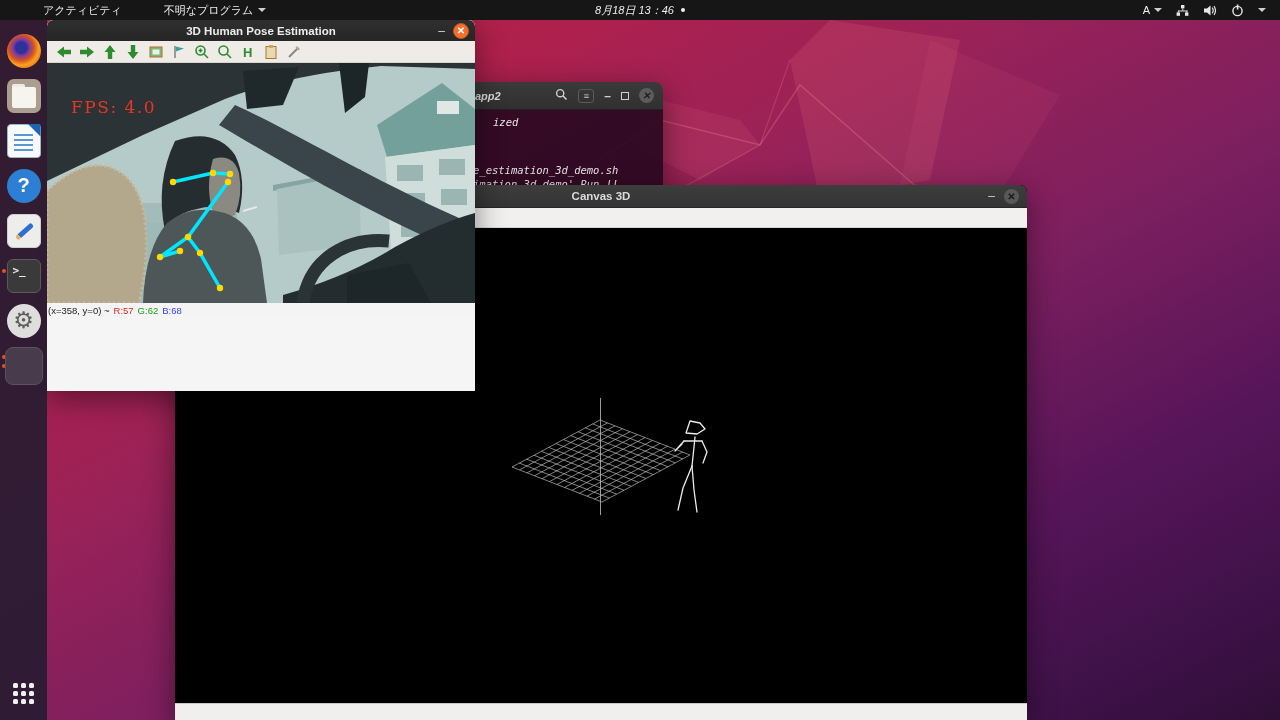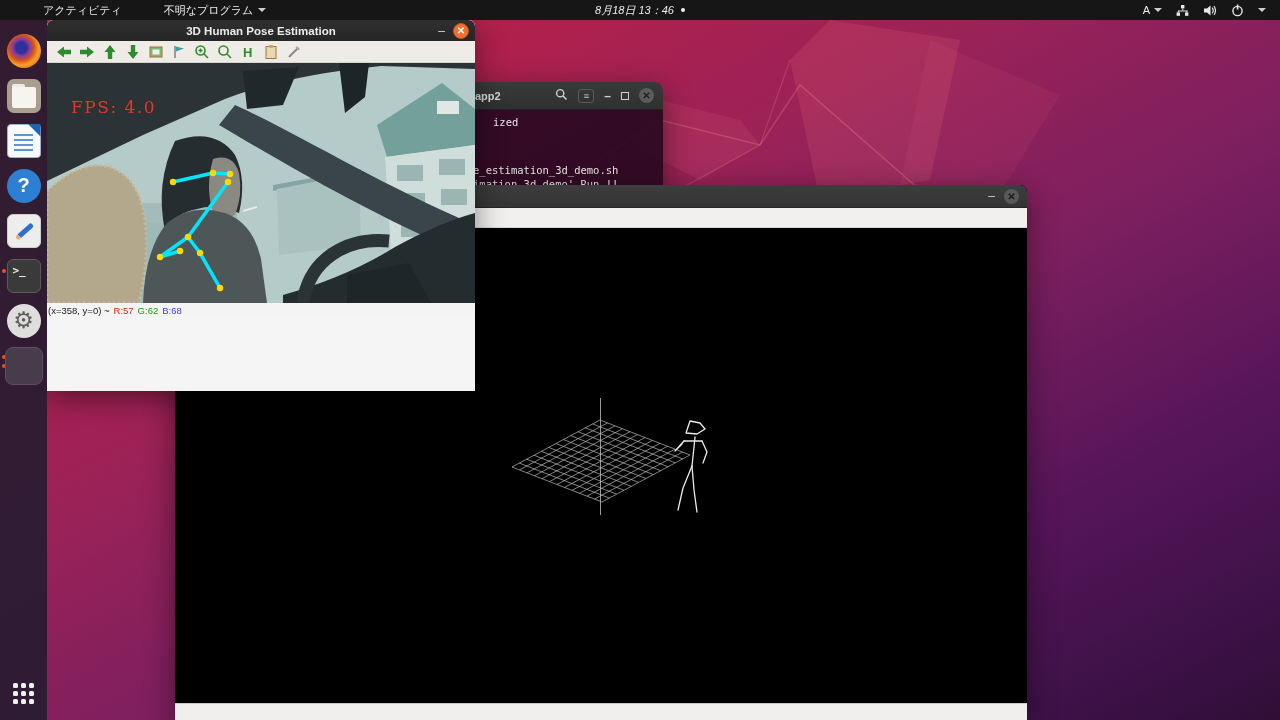--- a/index.html
+++ b/index.html
@@ -57,21 +57,21 @@
   .show-apps { width:47px; height:45px; display:flex; align-items:center; justify-content:center; margin-bottom:4px; }
   .sa-grid { display:grid; grid-template-columns:repeat(3,5px); grid-auto-rows:5px; gap:3px; }
   .sa-dot { width:5px; height:5px; border-radius:1.5px; background:#f2f2f2; }
 
   
   .window { position:absolute; box-shadow:0 8px 30px rgba(0,0,0,0.45); }
   .titlebar { display:flex; align-items:center; position:relative; }
   .wctl { display:flex; align-items:center; justify-content:center; cursor:default; }
 
   
-  .terminal { left:467px; top:82px; width:196px; height:108px; z-index:10; border-radius:0 8px 0 0; overflow:hidden; }
+  .terminal { left:467px; top:82px; width:196px; height:108px; z-index:10; border-radius:0 8px 0 0; overflow:hidden;font-style:italic; }
   .term-titlebar { height:28px; background:linear-gradient(#3a3a3a,#303030); border-bottom:1px solid #222;
     color:#d8d8d8; font-size:11px; font-weight:bold; padding-left:8px; border-radius:0 8px 0 0; }
   .term-title { white-space:nowrap; overflow:hidden; }
   .term-icons { margin-left:auto; display:flex; align-items:center; gap:10px; padding-right:9px; color:#cfcfcf; }
   .term-menu { border:1px solid #5a5a5a; border-radius:3px; width:16px; height:14px; font-size:9px; display:flex; align-items:center; justify-content:center; }
   .term-min { font-size:12px; }
   .term-max { width:8px; height:8px; border:1px solid #cfcfcf; }
   .term-close { width:15px; height:15px; border-radius:50%; background:#5c5c5c; color:#1e1e1e; font-size:10px; font-weight:bold; }
   .term-body { position:relative; height:80px; background:rgba(45,10,35,0.95);
     font-family:"DejaVu Sans Mono", monospace; font-size:10.5px; color:#e8e6e4; overflow:hidden; }
@@ -231,20 +231,21 @@
     </div>
     <div class="term-body" id="term-body">
         <div class="term-line" style="top: 6px; margin-left: 20px;">ized</div>
         <div class="term-line" style="top: 54px;">e_estimation_3d_demo.sh</div>
         <div class="term-line" style="top: 68px;">imation 3d demo' Run !!</div>
       </div>
   </div>
 
   <div class="window canvas3d">
     <div class="titlebar c3d-titlebar">
+      <span class="c3d-title">Canvas 3D</span>
       <div class="c3d-ctls">
         <span class="wctl c3d-min">–</span>
         <span class="wctl c3d-close">✕</span>
       </div>
     </div>
     <div class="c3d-toolbar"></div>
     <div class="c3d-canvas">
       <svg id="c3d-svg" width="852" height="475" viewBox="0 0 852 475">
           <line x1="425.5" y1="170" x2="425.5" y2="287" stroke="#9a9a9a" stroke-width="1"></line>
           <line x1="425" y1="192" x2="337" y2="239" stroke="#b8b8b8" stroke-width="0.7"></line>

